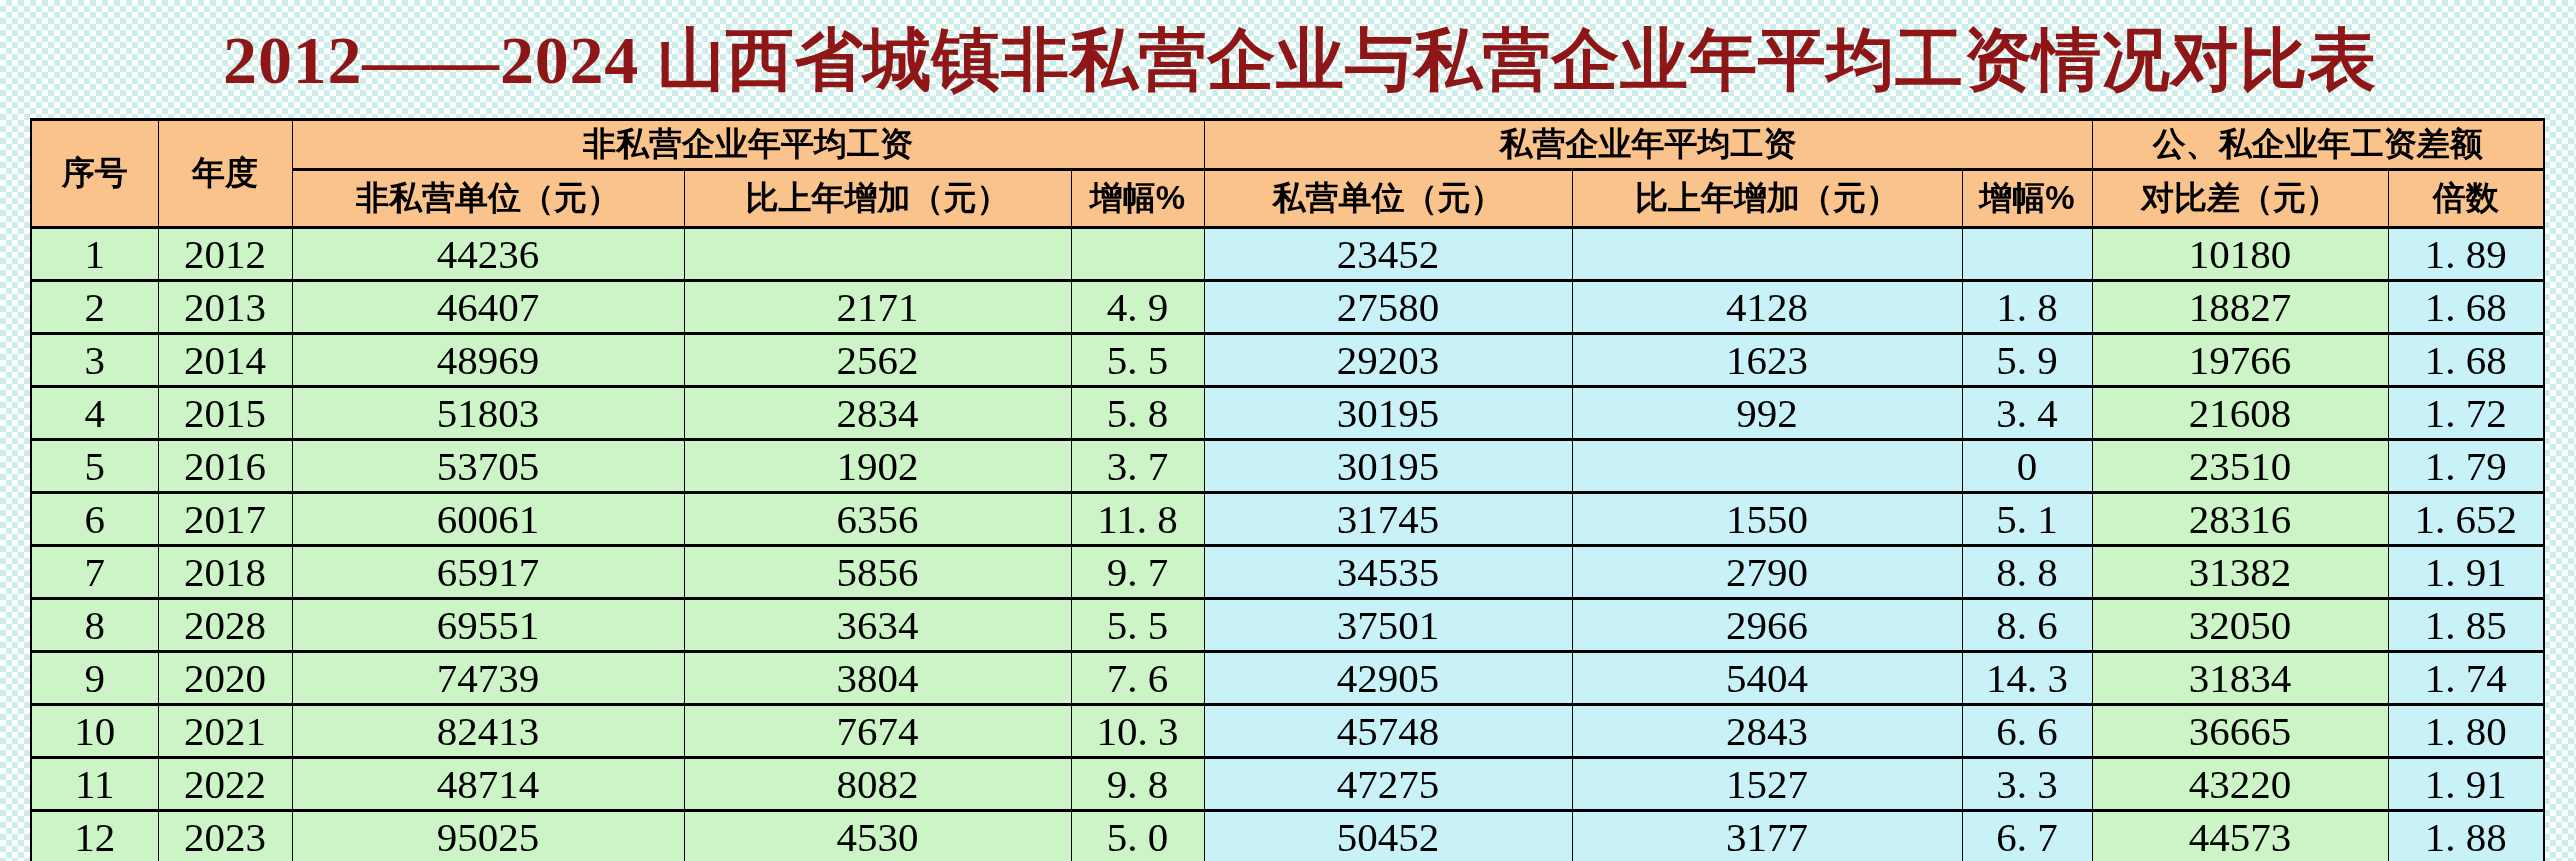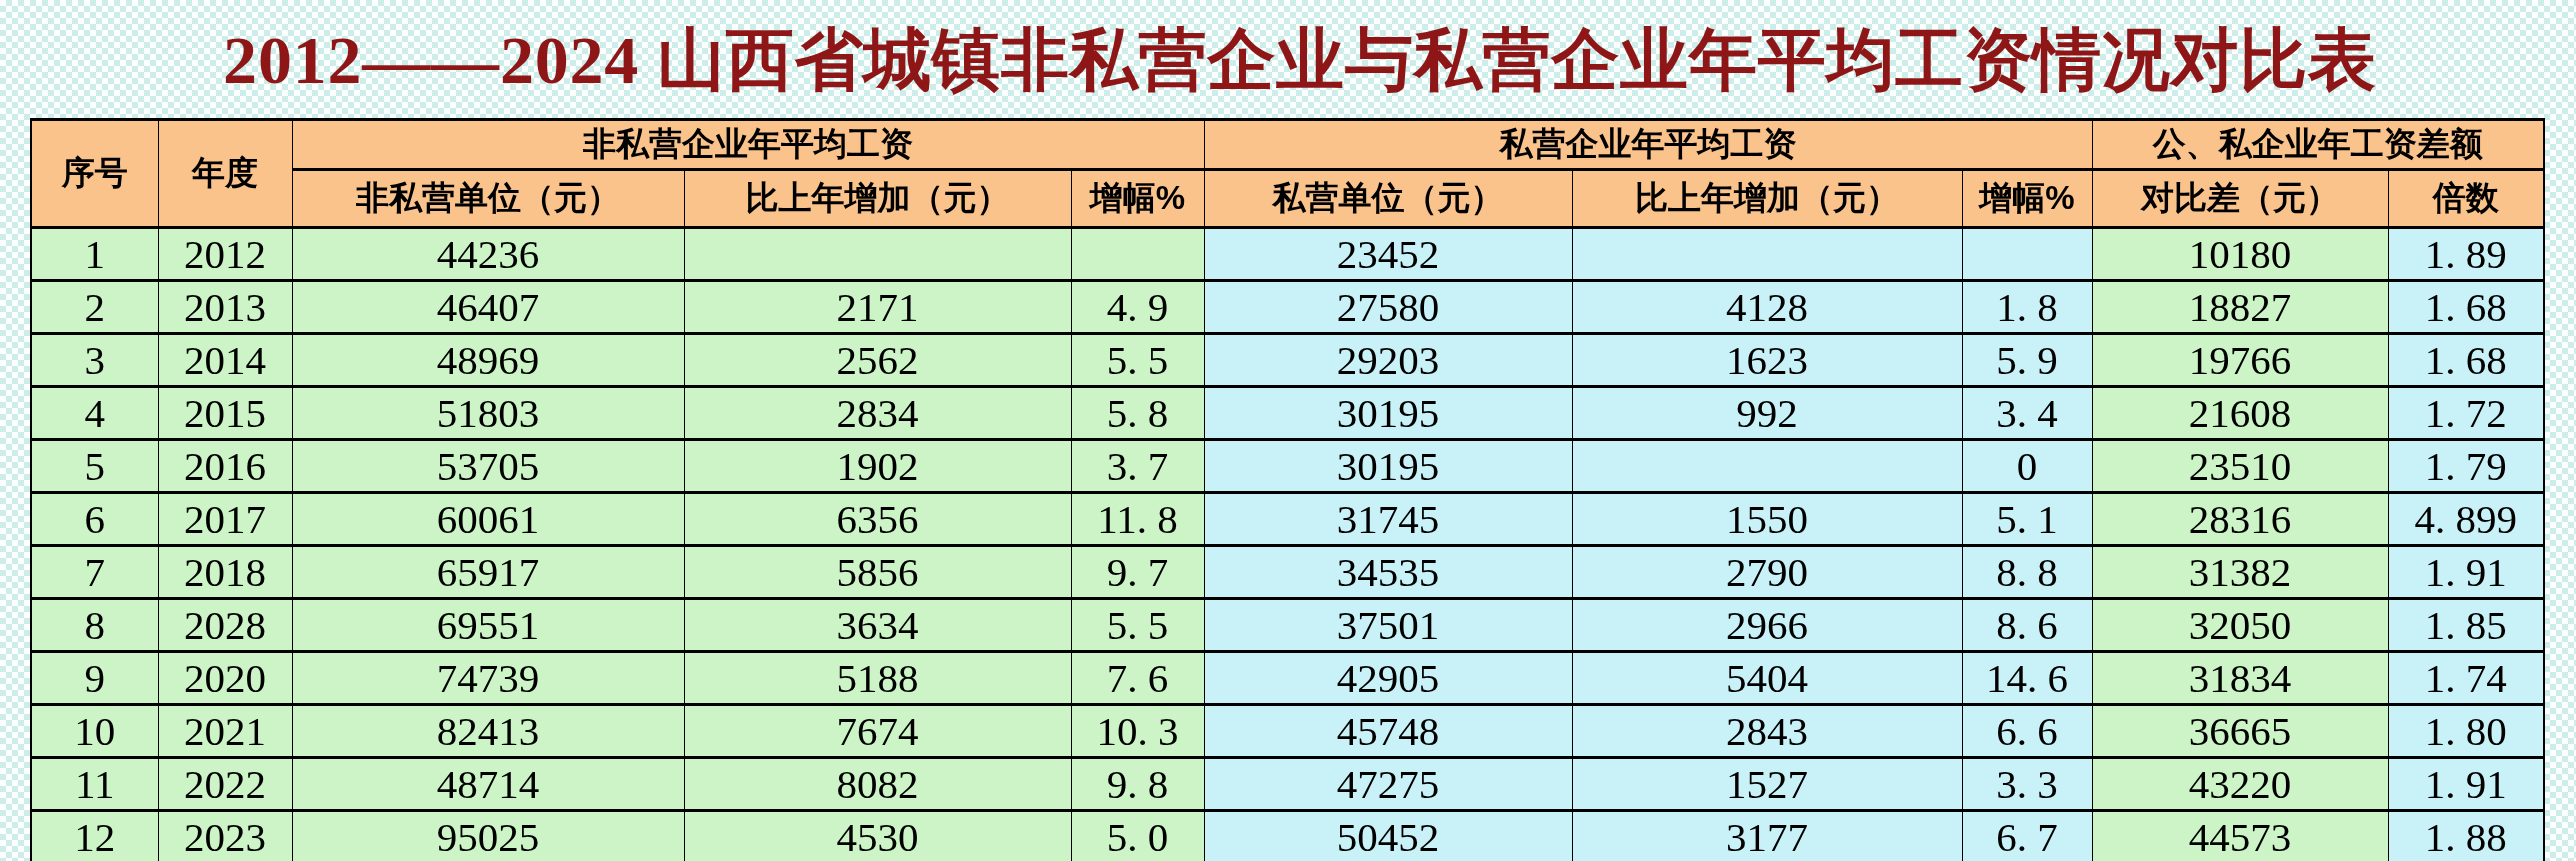--- a/index.html
+++ b/index.html
@@ -170,21 +170,21 @@
       <tr>
         <td class="g">6</td>
         <td class="g">2017</td>
         <td class="g">60061</td>
         <td class="g">6356</td>
         <td class="g">11. 8</td>
         <td class="c">31745</td>
         <td class="c">1550</td>
         <td class="c">5. 1</td>
         <td class="g">28316</td>
-        <td class="c">4. 899</td>
+        <td class="c">1. 652</td>
       </tr>
       <tr>
         <td class="g">7</td>
         <td class="g">2018</td>
         <td class="g">65917</td>
         <td class="g">5856</td>
         <td class="g">9. 7</td>
         <td class="c">34535</td>
         <td class="c">2790</td>
         <td class="c">8. 8</td>
@@ -200,25 +200,25 @@
         <td class="c">37501</td>
         <td class="c">2966</td>
         <td class="c">8. 6</td>
         <td class="g">32050</td>
         <td class="c">1. 85</td>
       </tr>
       <tr>
         <td class="g">9</td>
         <td class="g">2020</td>
         <td class="g">74739</td>
-        <td class="g">5188</td>
+        <td class="g">3804</td>
         <td class="g">7. 6</td>
         <td class="c">42905</td>
         <td class="c">5404</td>
-        <td class="c">14. 6</td>
+        <td class="c">14. 3</td>
         <td class="g">31834</td>
         <td class="c">1. 74</td>
       </tr>
       <tr>
         <td class="g">10</td>
         <td class="g">2021</td>
         <td class="g">82413</td>
         <td class="g">7674</td>
         <td class="g">10. 3</td>
         <td class="c">45748</td>

